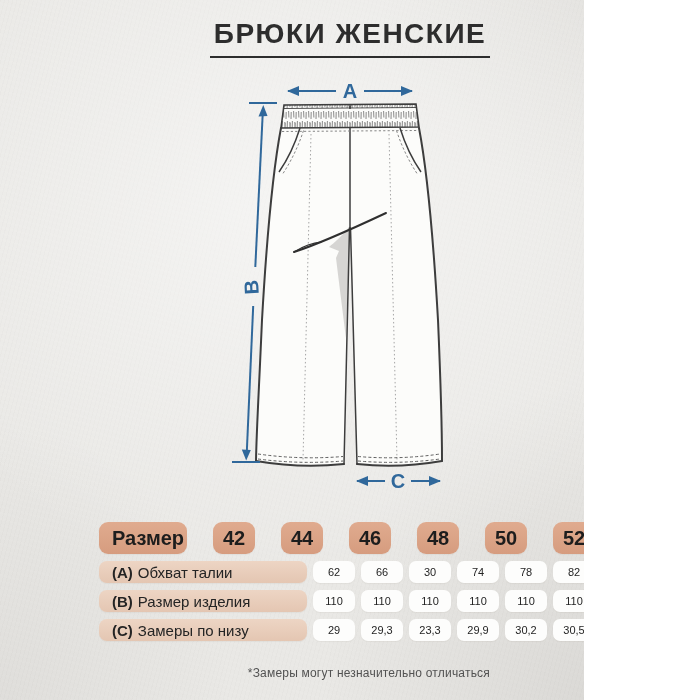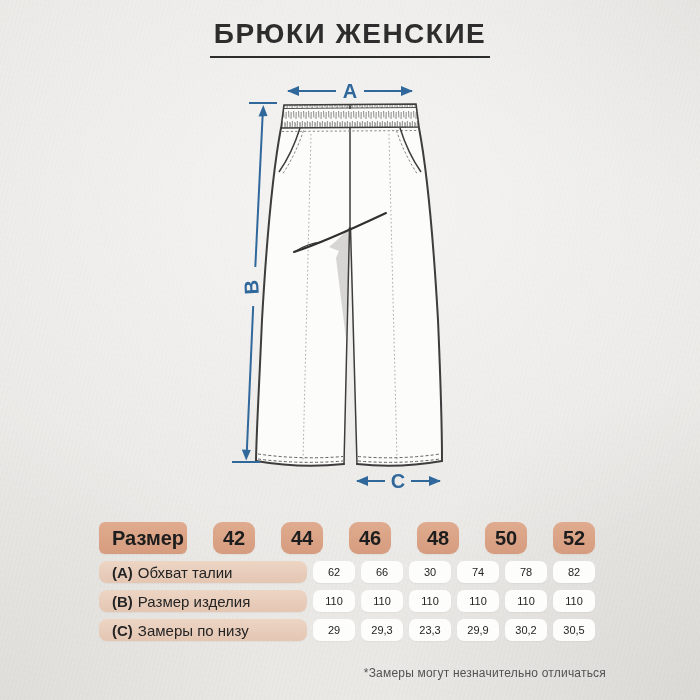--- a/index.html
+++ b/index.html
@@ -1,17 +1,17 @@
 <!DOCTYPE html>
 <html><head>
 <meta charset="utf-8">
 <style>
   html,body{margin:0;padding:0;}
   #stage{
-    position:relative;width:700px;height:700px;overflow:hidden;
+    position:relative;width:584px;height:700px;overflow:hidden;
     font-family:"Liberation Sans",sans-serif;
     background-color:#e9e8e5;
     background-image:
       radial-gradient(130% 100% at 50% 30%, rgba(255,255,255,0.55) 0%, rgba(255,255,255,0) 55%),
       radial-gradient(100% 100% at 100% 100%, rgba(90,85,80,0.10) 0%, rgba(0,0,0,0) 45%),
       radial-gradient(100% 100% at 0% 100%, rgba(90,85,80,0.07) 0%, rgba(0,0,0,0) 40%),
       radial-gradient(90% 70% at 100% 0%, rgba(120,115,110,0.05) 0%, rgba(0,0,0,0) 40%),
       repeating-linear-gradient(105deg, rgba(120,115,110,0.028) 0px, rgba(120,115,110,0.028) 1px, transparent 1px, transparent 4px),
       repeating-linear-gradient(15deg, rgba(255,255,255,0.05) 0px, rgba(255,255,255,0.05) 2px, transparent 2px, transparent 6px);
   }
@@ -22,21 +22,21 @@
     border-bottom:2.5px solid #2d2d2d;padding:0 4px 6px 4px;
   }
   .drawing{position:absolute;left:215px;top:75px;width:270px;height:430px;}
   .drawing text{font-family:"Liberation Sans",sans-serif;}
 
   .table{position:absolute;left:99px;top:522px;width:496px;}
   .t-row{display:flex;gap:6px;height:22px;margin-top:7px;}
   .t-row.t-head{height:32px;margin-top:0;}
   .cell{display:flex;align-items:center;justify-content:center;border-radius:7px;box-shadow:0 1px 1px rgba(80,60,45,0.05);}
   .head{background:linear-gradient(180deg,#e0ab8f,#d69c7f);font-weight:700;font-size:20px;color:#1d1d1d;border-radius:9px;}
-  .label-cell{flex:1;justify-content:flex-start;padding-left:13px;border-radius:6px;}
+  .label-cell{flex:1;justify-content:flex-start;padding-left:13px;}
   .num{width:42px;flex:0 0 42px;margin-left:20px;}
   .rowlabel{flex:1;justify-content:flex-start;padding-left:13px;background:linear-gradient(180deg,#edd5c4,#e4c6b2);font-size:15px;color:#242424;border-radius:8px;}
   .rowlabel b{margin-right:5px;font-weight:700;}
   .val{width:42px;flex:0 0 42px;background:#fdfdfc;font-size:11px;color:#242424;}
   .footnote{position:absolute;top:666px;right:94px;font-size:12px;color:#525252;letter-spacing:0.2px;}
 </style>
 </head>
 <body>
 
 <div id="stage">

